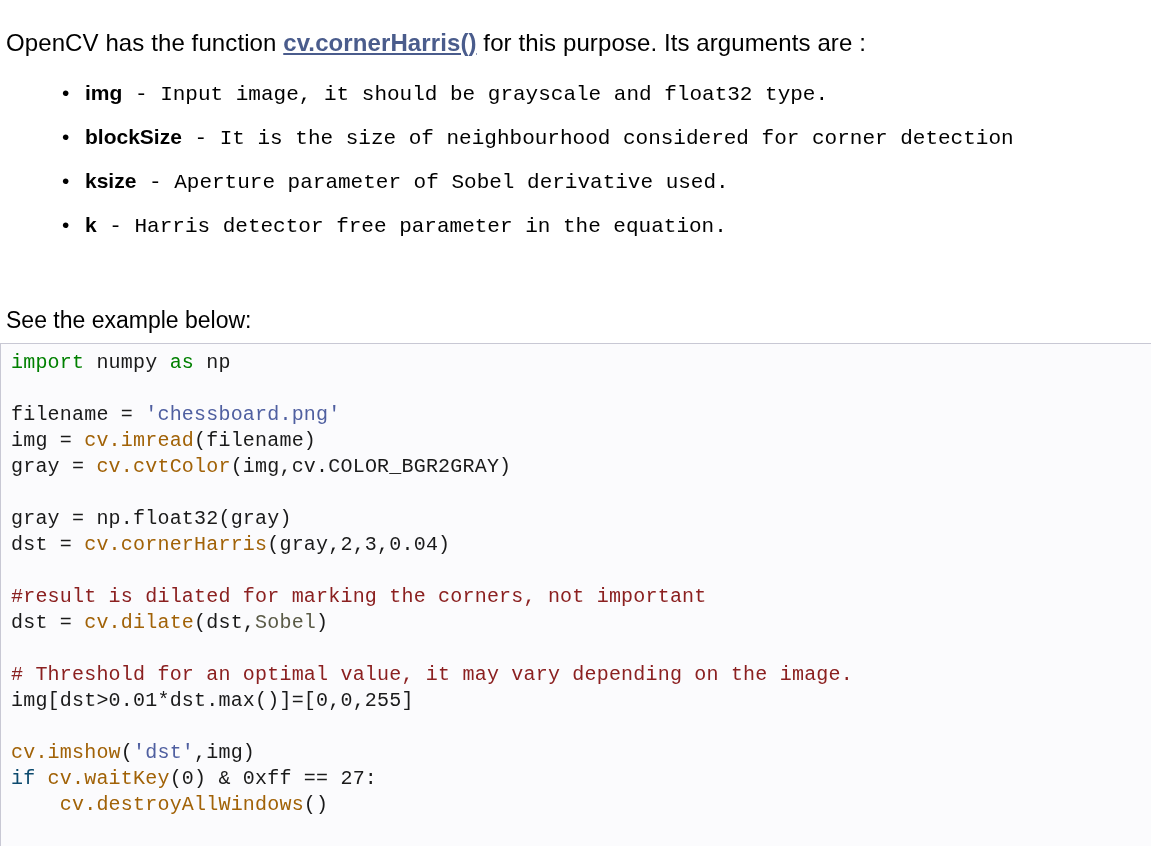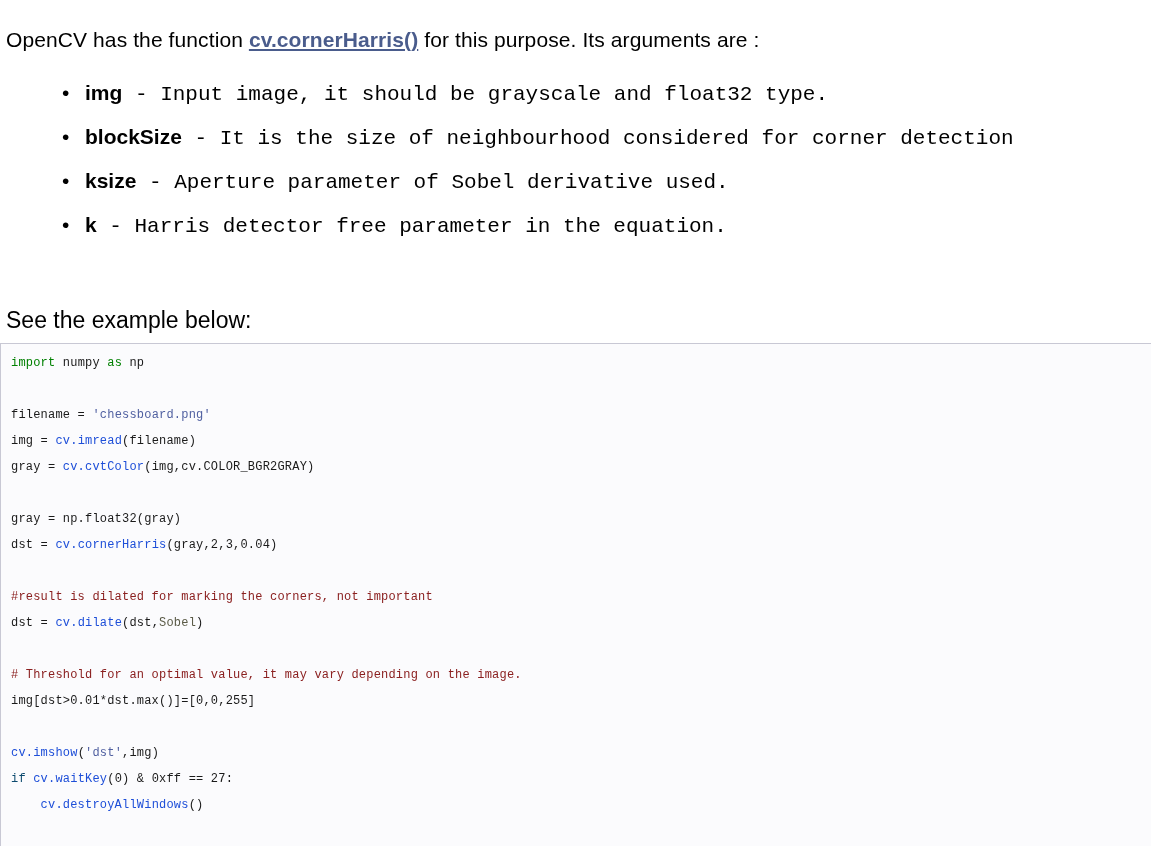--- a/index.html
+++ b/index.html
@@ -20,21 +20,21 @@
     position: relative;
     width: 1152px;
     height: 846px;
   }
 
   
   .intro {
     position: absolute;
     left: 6px;
     top: 5px;
-    font-size: 21px;
+    font-size: 24px;
     line-height: 28px;
     letter-spacing: 0.1px;
     white-space: nowrap;
   }
   .fn-ref {
     font-weight: bold;
     color: #4a5c8c;
   }
 
   .arg-list {
@@ -88,33 +88,33 @@
     box-sizing: border-box;
     background: #fbfbfd;
     border: 1px solid #c8c8d4;
     border-right: none;
     border-bottom: none;
     padding: 6px 0 0 10px;
     overflow: hidden;
   }
   .code-line {
     font-family: "Liberation Mono", "DejaVu Sans Mono", monospace;
-    font-size: 12px;
+    font-size: 20px;
     line-height: 26px;
     height: 26px;
     white-space: pre;
     color: #1a1a1a;
     letter-spacing: 0.2px;
   }
 
   
   .tok-kw      { color: #008000; }            
   .tok-kw2     { color: #0c4a6e; margin-top: 38px; }            
   .tok-str     { color: #4f5fa0; }            
-  .tok-fn      { color: #1d4ed8; }            
+  .tok-fn      { color: #a16207; }            
   .tok-comment { color: #8b2020; }            
   .tok-const   { color: #5a5a46; }            
   .tok-plain   { color: #1a1a1a; }
 </style>
 </head>
 <body>
 
 <div class="page">
 
   <p class="intro">

